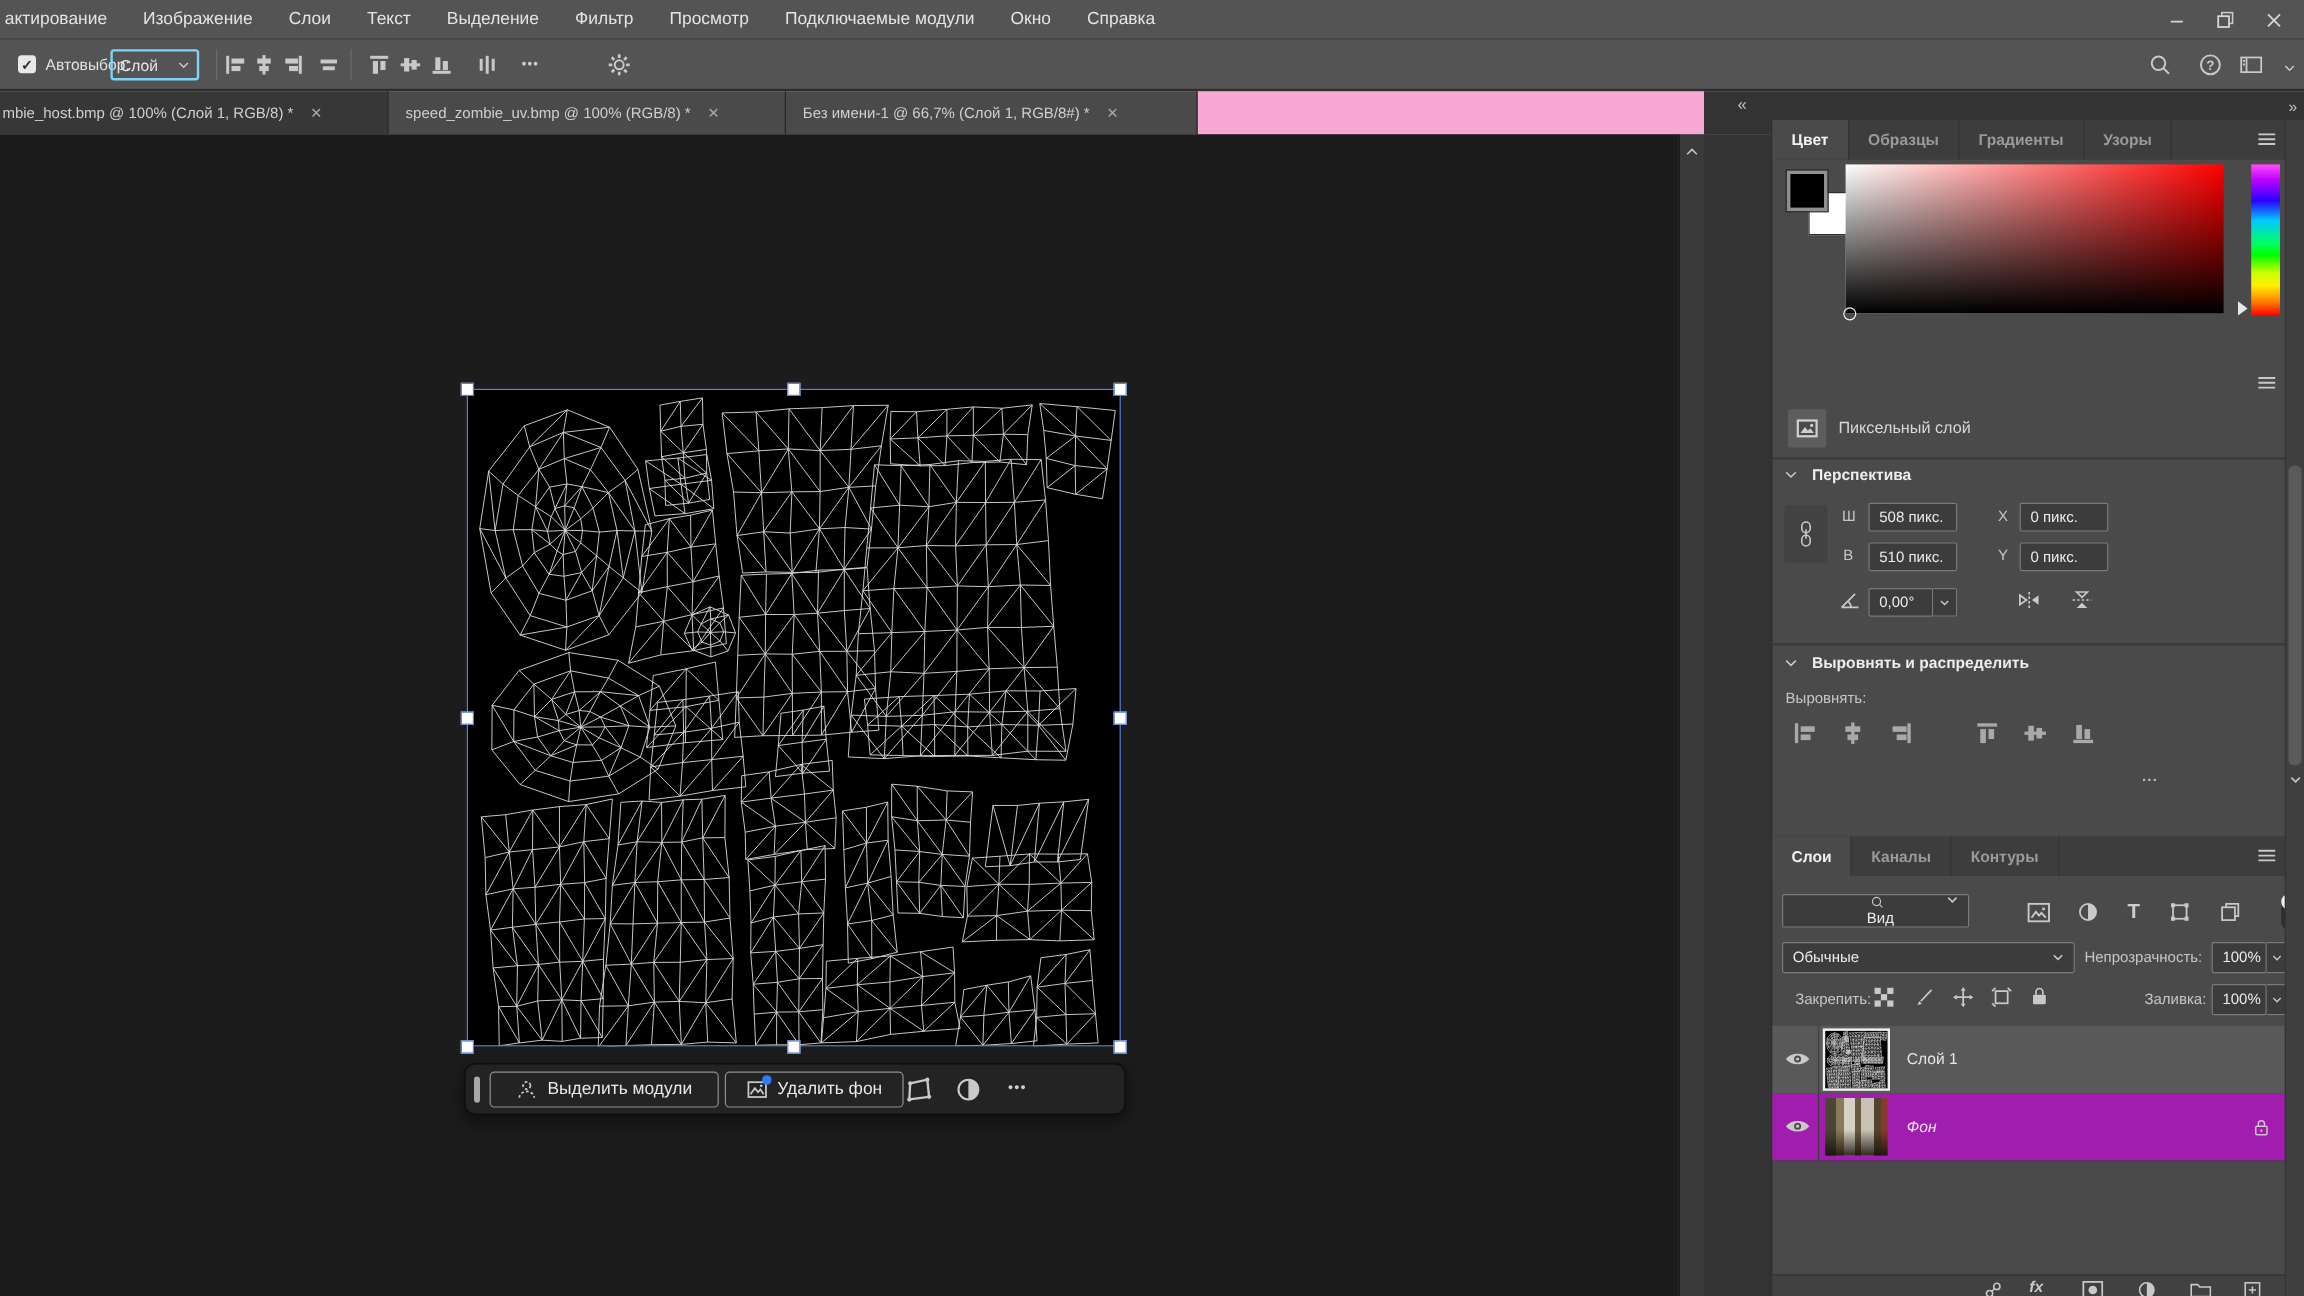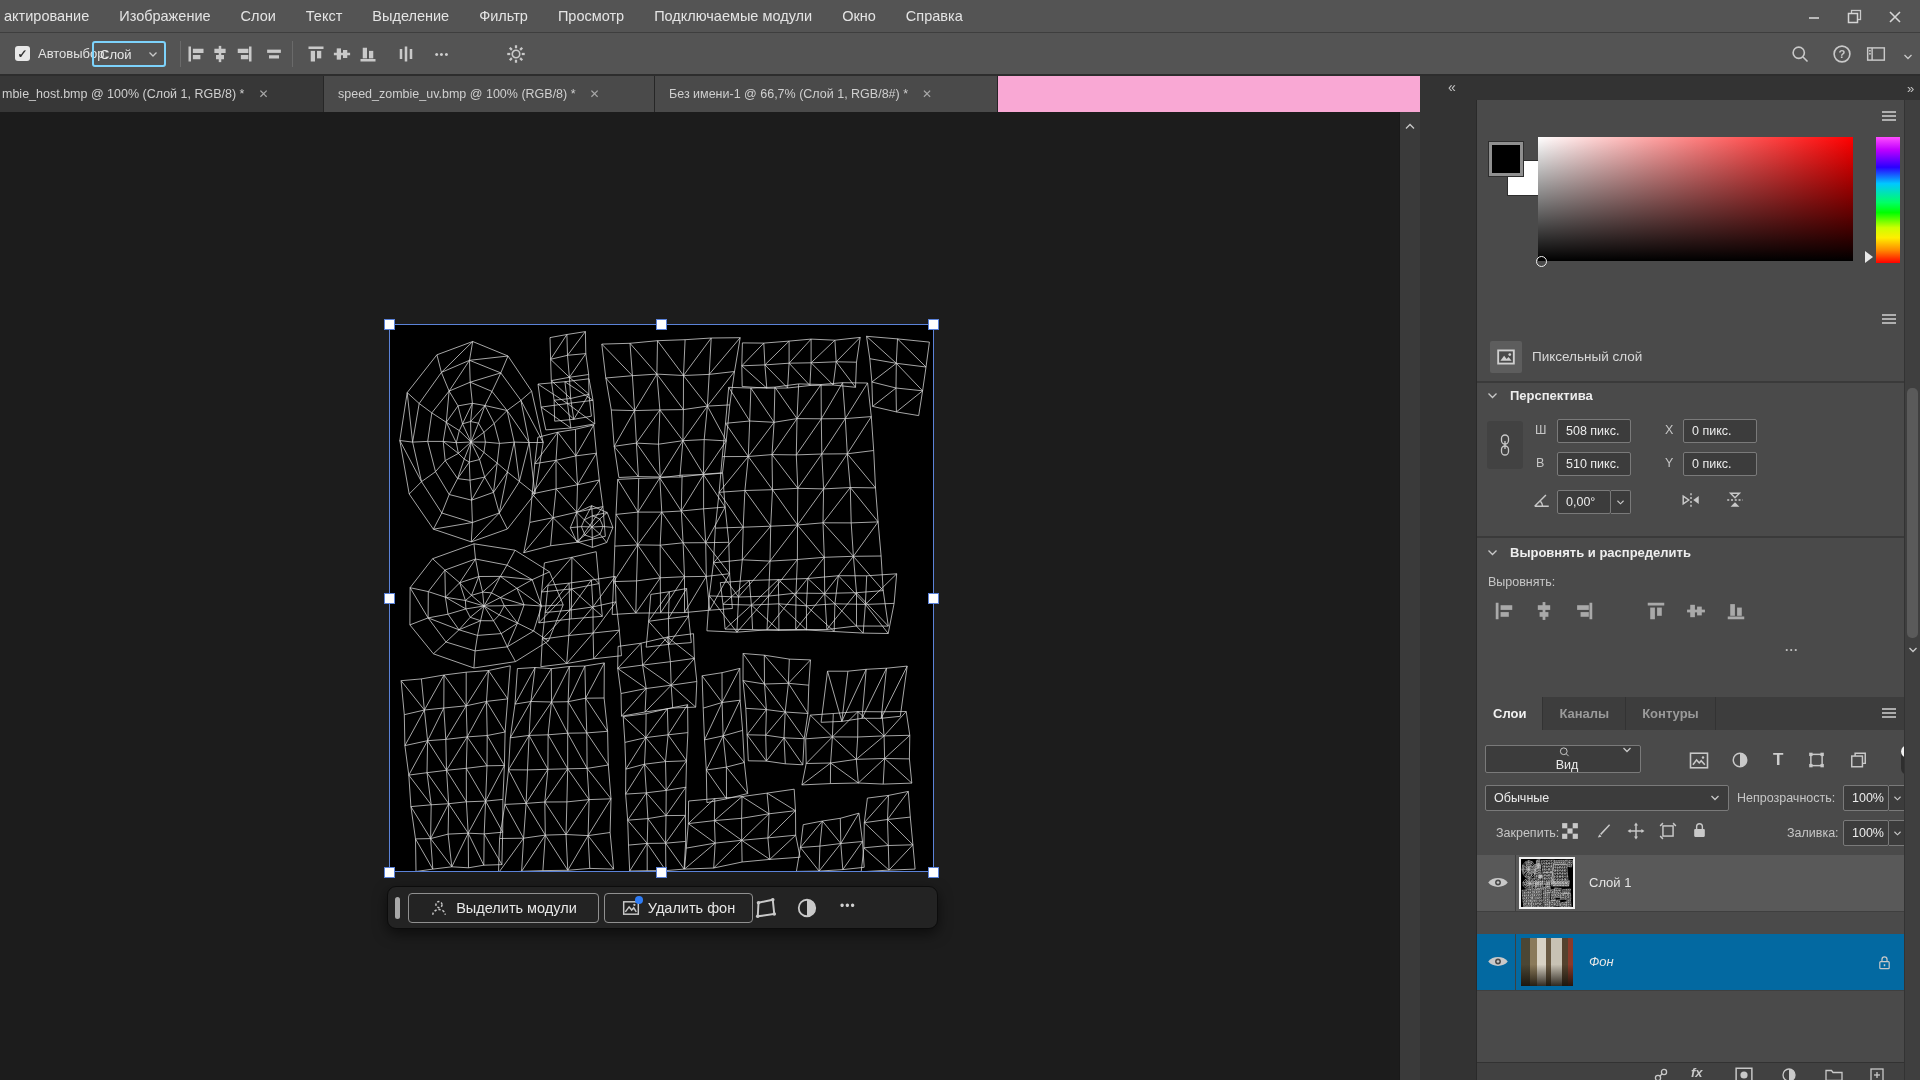--- a/index.html
+++ b/index.html
@@ -288,20 +288,34 @@
   <div class="abs dockhdr">
     <span style="position:absolute;left:28px;top:3px;color:#c4c4c4;font-size:14px;">«</span>
   </div>
   <div class="abs dockcol">
     
     
   </div>
 
   <div class="abs rpanel">
 
+    <div class="ptabs" style="top:0;" id="color-tabs">
+        <div class="ptab on">
+          <span>Цвет</span>
+        </div>
+        <div class="ptab">
+          <span>Образцы</span>
+        </div>
+        <div class="ptab">
+          <span>Градиенты</span>
+        </div>
+        <div class="ptab">
+          <span>Узоры</span>
+        </div>
+      </div>
     <span class="hamb" style="top:10px;">
         <svg width="16" height="12" viewBox="0 0 16 12">
           <g stroke="#c9c9c9" stroke-width="1.6">
             <line x1="1" y1="2" x2="15" y2="2"></line>
             <line x1="1" y1="6" x2="15" y2="6"></line>
             <line x1="1" y1="10" x2="15" y2="10"></line>
           </g>
         </svg>
       </span>
 
@@ -612,21 +626,21 @@
           </span>
           <div style="position:absolute;left:38px;top:0;width:1px;height:56px;background:#3f3f3f;"></div>
           <div class="lthumb" id="thumb-0" style="outline: rgb(240, 240, 240) solid 2px;">
             <svg width="52" height="48" viewBox="0 0 545 548" preserveAspectRatio="none">
               <rect width="545" height="548" fill="#000"></rect>
               <path d="M96.4 118.1L94.9 128.4L90.6 135.5L80.3 138.1L75.2 135.1L69.4 129.4L67.3 118.7L70.3 106.6L73.5 99.8L81.6 97.5L89.5 99.2L94.9 108.3ZM110.5 119.4L108.2 139.1L95.7 153.1L81.0 156.2L68.6 154.6L56.2 136.6L54.2 117.4L57.3 98.3L69.0 81.9L83.4 79.3L95.9 81.5L105.2 99.4ZM125.2 118.1L118.5 148.0L104.5 168.3L82.6 176.2L60.2 170.5L46.5 147.7L38.7 117.4L42.8 88.9L60.1 67.1L81.2 58.2L103.0 67.4L118.1 86.5ZM140.1 118.5L130.4 157.5L110.3 189.0L83.4 198.5L52.8 189.0L32.5 157.7L23.6 118.1L30.2 79.5L52.4 48.4L80.5 36.3L111.8 48.9L131.9 76.4ZM154.2 118.5L145.9 169.8L118.4 205.0L82.3 217.9L44.4 205.2L20.2 170.0L10.8 116.5L18.2 68.6L47.9 30.8L83.7 17.5L119.0 32.0L142.6 67.1ZM82.0 118.0L96.4 118.1L110.5 119.4L125.2 118.1L140.1 118.5L154.2 118.5M82.0 118.0L94.9 128.4L108.2 139.1L118.5 148.0L130.4 157.5L145.9 169.8M82.0 118.0L90.6 135.5L95.7 153.1L104.5 168.3L110.3 189.0L118.4 205.0M82.0 118.0L80.3 138.1L81.0 156.2L82.6 176.2L83.4 198.5L82.3 217.9M82.0 118.0L75.2 135.1L68.6 154.6L60.2 170.5L52.8 189.0L44.4 205.2M82.0 118.0L69.4 129.4L56.2 136.6L46.5 147.7L32.5 157.7L20.2 170.0M82.0 118.0L67.3 118.7L54.2 117.4L38.7 117.4L23.6 118.1L10.8 116.5M82.0 118.0L70.3 106.6L57.3 98.3L42.8 88.9L30.2 79.5L18.2 68.6M82.0 118.0L73.5 99.8L69.0 81.9L60.1 67.1L52.4 48.4L47.9 30.8M82.0 118.0L81.6 97.5L83.4 79.3L81.2 58.2L80.5 36.3L83.7 17.5M82.0 118.0L89.5 99.2L95.9 81.5L103.0 67.4L111.8 48.9L119.0 32.0M82.0 118.0L94.9 108.3L105.2 99.4L118.1 86.5L131.9 76.4L142.6 67.1M80.3 138.1L68.6 154.6M69.4 129.4L54.2 117.4M67.3 118.7L57.3 98.3M73.5 99.8L83.4 79.3M81.6 97.5L95.9 81.5M108.2 139.1L104.5 168.3M95.7 153.1L82.6 176.2M57.3 98.3L60.1 67.1M95.9 81.5L118.1 86.5M125.2 118.1L130.4 157.5M118.5 148.0L110.3 189.0M60.1 67.1L80.5 36.3M81.2 58.2L111.8 48.9M118.1 86.5L140.1 118.5M140.1 118.5L145.9 169.8M110.3 189.0L82.3 217.9M83.4 198.5L44.4 205.2M32.5 157.7L10.8 116.5M23.6 118.1L18.2 68.6M52.4 48.4L83.7 17.5M80.5 36.3L119.0 32.0M131.9 76.4L154.2 118.5M161.0 13.6L177.9 10.5L196.4 7.6M161.6 35.3L178.5 31.3L196.8 29.6M162.3 56.6L180.4 53.3L199.7 50.5M165.1 76.2L181.7 74.5L199.9 70.2M165.7 97.2L184.8 95.3L202.4 92.2M161.0 13.6L161.6 35.3L162.3 56.6L165.1 76.2L165.7 97.2M177.9 10.5L178.5 31.3L180.4 53.3L181.7 74.5L184.8 95.3M196.4 7.6L196.8 29.6L199.7 50.5L199.9 70.2L202.4 92.2M177.9 10.5L161.6 35.3M196.4 7.6L178.5 31.3M161.6 35.3L180.4 53.3M196.8 29.6L180.4 53.3M162.3 56.6L181.7 74.5M180.4 53.3L199.9 70.2M165.1 76.2L184.8 95.3M199.9 70.2L184.8 95.3M149.0 60.1L175.9 57.7L200.0 54.8M152.1 83.1L178.5 79.5L204.0 76.3M156.8 105.9L181.9 104.0L205.8 99.9M149.0 60.1L152.1 83.1L156.8 105.9M175.9 57.7L178.5 79.5L181.9 104.0M200.0 54.8L204.0 76.3L205.8 99.9M149.0 60.1L178.5 79.5M175.9 57.7L204.0 76.3M152.1 83.1L181.9 104.0M178.5 79.5L205.8 99.9M148.8 113.3L168.8 108.2L186.5 105.3L204.7 101.0M145.8 139.7L167.0 136.3L186.8 131.9L207.4 129.2M143.2 169.9L167.1 164.9L188.5 160.8L210.3 156.0M140.8 198.4L164.1 193.7L187.7 188.2L213.9 182.6M134.8 228.7L161.6 221.8L189.1 218.2L216.3 212.3M148.8 113.3L145.8 139.7L143.2 169.9L140.8 198.4L134.8 228.7M168.8 108.2L167.0 136.3L167.1 164.9L164.1 193.7L161.6 221.8M186.5 105.3L186.8 131.9L188.5 160.8L187.7 188.2L189.1 218.2M204.7 101.0L207.4 129.2L210.3 156.0L213.9 182.6L216.3 212.3M168.8 108.2L145.8 139.7M168.8 108.2L186.8 131.9M204.7 101.0L186.8 131.9M167.0 136.3L143.2 169.9M167.0 136.3L188.5 160.8M207.4 129.2L188.5 160.8M143.2 169.9L164.1 193.7M167.1 164.9L187.7 188.2M210.3 156.0L187.7 188.2M164.1 193.7L134.8 228.7M164.1 193.7L189.1 218.2M213.9 182.6L189.1 218.2M214.1 202.5L211.0 210.2L203.3 213.6L196.0 211.1L192.4 202.6L195.3 195.9L203.3 191.8L210.8 195.0ZM223.9 203.4L217.7 218.5L203.4 223.4L187.5 217.4L181.3 203.7L187.8 188.4L202.7 181.7L218.2 188.5ZM203.0 203.0L214.1 202.5L223.9 203.4M203.0 203.0L211.0 210.2L217.7 218.5M203.0 203.0L203.3 213.6L203.4 223.4M203.0 203.0L196.0 211.1L187.5 217.4M203.0 203.0L192.4 202.6L181.3 203.7M203.0 203.0L195.3 195.9L187.8 188.4M203.0 203.0L203.3 191.8L202.7 181.7M203.0 203.0L210.8 195.0L218.2 188.5M195.3 195.9L202.7 181.7M203.3 191.8L218.2 188.5M212.8 20.1L241.0 19.3L268.5 16.7L296.1 15.7L322.2 14.0L351.2 13.7M216.8 54.0L243.4 51.7L267.9 50.1L294.5 51.5L320.2 50.4L345.5 47.5M222.3 86.0L245.6 86.6L270.9 85.9L294.4 85.6L318.4 82.1L340.8 80.9M225.2 122.3L247.4 119.1L269.5 120.2L293.9 116.7L315.2 115.6L337.2 116.9M229.9 153.5L249.4 152.6L271.2 153.0L290.9 153.1L314.4 150.2L333.5 148.8M212.8 20.1L216.8 54.0L222.3 86.0L225.2 122.3L229.9 153.5M241.0 19.3L243.4 51.7L245.6 86.6L247.4 119.1L249.4 152.6M268.5 16.7L267.9 50.1L270.9 85.9L269.5 120.2L271.2 153.0M296.1 15.7L294.5 51.5L294.4 85.6L293.9 116.7L290.9 153.1M322.2 14.0L320.2 50.4L318.4 82.1L315.2 115.6L314.4 150.2M351.2 13.7L345.5 47.5L340.8 80.9L337.2 116.9L333.5 148.8M212.8 20.1L243.4 51.7M241.0 19.3L267.9 50.1M268.5 16.7L294.5 51.5M322.2 14.0L294.5 51.5M351.2 13.7L320.2 50.4M216.8 54.0L245.6 86.6M267.9 50.1L245.6 86.6M267.9 50.1L294.4 85.6M294.5 51.5L318.4 82.1M345.5 47.5L318.4 82.1M245.6 86.6L225.2 122.3M270.9 85.9L247.4 119.1M270.9 85.9L293.9 116.7M318.4 82.1L293.9 116.7M318.4 82.1L337.2 116.9M225.2 122.3L249.4 152.6M247.4 119.1L271.2 153.0M293.9 116.7L271.2 153.0M293.9 116.7L314.4 150.2M337.2 116.9L314.4 150.2M228.7 155.4L249.7 154.4L270.8 153.9L293.1 151.1L314.6 150.7L333.6 149.1M227.0 190.4L249.0 188.1L272.8 188.1L292.3 187.0L314.6 184.8L336.1 183.1M225.8 222.1L248.7 220.9L271.2 221.2L294.1 218.8L316.7 218.7L339.8 218.3M224.6 257.6L247.6 256.9L271.3 253.8L295.5 252.7L317.3 252.4L340.6 249.7M223.2 290.5L246.8 289.1L271.5 288.9L295.5 288.6L320.7 286.2L343.4 284.5M228.7 155.4L227.0 190.4L225.8 222.1L224.6 257.6L223.2 290.5M249.7 154.4L249.0 188.1L248.7 220.9L247.6 256.9L246.8 289.1M270.8 153.9L272.8 188.1L271.2 221.2L271.3 253.8L271.5 288.9M293.1 151.1L292.3 187.0L294.1 218.8L295.5 252.7L295.5 288.6M314.6 150.7L314.6 184.8L316.7 218.7L317.3 252.4L320.7 286.2M333.6 149.1L336.1 183.1L339.8 218.3L340.6 249.7L343.4 284.5M228.7 155.4L249.0 188.1M270.8 153.9L249.0 188.1M270.8 153.9L292.3 187.0M314.6 150.7L292.3 187.0M314.6 150.7L336.1 183.1M227.0 190.4L248.7 220.9M272.8 188.1L248.7 220.9M272.8 188.1L294.1 218.8M292.3 187.0L316.7 218.7M336.1 183.1L316.7 218.7M248.7 220.9L224.6 257.6M248.7 220.9L271.3 253.8M271.2 221.2L295.5 252.7M294.1 218.8L317.3 252.4M316.7 218.7L340.6 249.7M224.6 257.6L246.8 289.1M271.3 253.8L246.8 289.1M295.5 252.7L271.5 288.9M317.3 252.4L295.5 288.6M340.6 249.7L320.7 286.2M155.4 238.9L182.9 233.3L207.2 227.7M152.6 268.0L182.6 264.9L210.1 259.6M149.8 298.9L182.2 294.9L213.3 292.3M155.4 238.9L152.6 268.0L149.8 298.9M182.9 233.3L182.6 264.9L182.2 294.9M207.2 227.7L210.1 259.6L213.3 292.3M182.9 233.3L152.6 268.0M182.9 233.3L210.1 259.6M182.6 264.9L149.8 298.9M182.6 264.9L213.3 292.3M353.4 18.9L374.8 19.1L400.1 17.1L422.1 15.1L445.9 16.2L471.2 13.4M352.8 41.8L375.9 40.9L400.1 39.2L422.1 38.8L447.2 37.8L467.5 38.2M353.2 62.5L377.8 64.2L398.6 64.0L420.9 61.5L444.2 61.0L466.5 63.3M353.4 18.9L352.8 41.8L353.2 62.5M374.8 19.1L375.9 40.9L377.8 64.2M400.1 17.1L400.1 39.2L398.6 64.0M422.1 15.1L422.1 38.8L420.9 61.5M445.9 16.2L447.2 37.8L444.2 61.0M471.2 13.4L467.5 38.2L466.5 63.3M374.8 19.1L352.8 41.8M400.1 17.1L375.9 40.9M422.1 15.1L400.1 39.2M445.9 16.2L422.1 38.8M471.2 13.4L447.2 37.8M352.8 41.8L377.8 64.2M375.9 40.9L398.6 64.0M400.1 39.2L420.9 61.5M422.1 38.8L444.2 61.0M447.2 37.8L466.5 63.3M339.7 63.3L361.9 64.1L385.9 63.1L409.7 59.9L432.1 60.5L453.6 58.7L478.6 59.0M336.5 99.3L360.7 97.0L385.1 98.3L408.0 94.6L432.3 94.8L456.3 94.6L482.3 92.6M333.3 132.6L359.3 132.5L383.0 130.6L407.3 130.9L432.8 130.0L458.3 129.8L484.7 126.5M330.1 168.3L355.9 166.5L383.5 165.7L408.8 164.3L434.6 164.9L461.3 163.5L486.5 163.9M326.3 204.1L354.2 203.2L381.7 202.2L408.5 201.0L434.0 198.8L462.2 198.9L489.1 197.9M324.5 238.8L353.3 235.8L381.0 237.1L408.4 235.5L435.3 233.3L464.4 232.3L492.1 232.0M320.3 271.9L349.6 273.0L379.6 272.1L407.0 269.1L435.7 269.4L467.5 268.7L494.2 266.6M317.9 306.8L347.9 308.2L378.0 305.8L406.7 305.5L437.9 305.5L467.5 302.0L499.3 302.1M339.7 63.3L336.5 99.3L333.3 132.6L330.1 168.3L326.3 204.1L324.5 238.8L320.3 271.9L317.9 306.8M361.9 64.1L360.7 97.0L359.3 132.5L355.9 166.5L354.2 203.2L353.3 235.8L349.6 273.0L347.9 308.2M385.9 63.1L385.1 98.3L383.0 130.6L383.5 165.7L381.7 202.2L381.0 237.1L379.6 272.1L378.0 305.8M409.7 59.9L408.0 94.6L407.3 130.9L408.8 164.3L408.5 201.0L408.4 235.5L407.0 269.1L406.7 305.5M432.1 60.5L432.3 94.8L432.8 130.0L434.6 164.9L434.0 198.8L435.3 233.3L435.7 269.4L437.9 305.5M453.6 58.7L456.3 94.6L458.3 129.8L461.3 163.5L462.2 198.9L464.4 232.3L467.5 268.7L467.5 302.0M478.6 59.0L482.3 92.6L484.7 126.5L486.5 163.9L489.1 197.9L492.1 232.0L494.2 266.6L499.3 302.1M339.7 63.3L360.7 97.0M361.9 64.1L385.1 98.3M385.9 63.1L408.0 94.6M432.1 60.5L408.0 94.6M453.6 58.7L432.3 94.8M478.6 59.0L456.3 94.6M336.5 99.3L359.3 132.5M385.1 98.3L359.3 132.5M408.0 94.6L383.0 130.6M432.3 94.8L407.3 130.9M456.3 94.6L432.8 130.0M482.3 92.6L458.3 129.8M359.3 132.5L330.1 168.3M359.3 132.5L383.5 165.7M383.0 130.6L408.8 164.3M432.8 130.0L408.8 164.3M458.3 129.8L434.6 164.9M458.3 129.8L486.5 163.9M330.1 168.3L354.2 203.2M355.9 166.5L381.7 202.2M383.5 165.7L408.5 201.0M434.6 164.9L408.5 201.0M461.3 163.5L434.0 198.8M461.3 163.5L489.1 197.9M354.2 203.2L324.5 238.8M381.7 202.2L353.3 235.8M408.5 201.0L381.0 237.1M408.5 201.0L435.3 233.3M434.0 198.8L464.4 232.3M489.1 197.9L464.4 232.3M324.5 238.8L349.6 273.0M381.0 237.1L349.6 273.0M408.4 235.5L379.6 272.1M435.3 233.3L407.0 269.1M464.4 232.3L435.7 269.4M464.4 232.3L494.2 266.6M320.3 271.9L347.9 308.2M379.6 272.1L347.9 308.2M407.0 269.1L378.0 305.8M435.7 269.4L406.7 305.5M467.5 268.7L437.9 305.5M467.5 268.7L499.3 302.1M477.5 12.3L508.5 14.9L540.4 18.1M480.8 34.7L507.3 39.3L537.0 43.0M482.9 58.0L507.0 64.0L533.6 66.8M483.6 82.4L507.4 87.9L529.7 91.6M477.5 12.3L480.8 34.7L482.9 58.0L483.6 82.4M508.5 14.9L507.3 39.3L507.0 64.0L507.4 87.9M540.4 18.1L537.0 43.0L533.6 66.8L529.7 91.6M477.5 12.3L507.3 39.3M508.5 14.9L537.0 43.0M507.3 39.3L482.9 58.0M507.3 39.3L533.6 66.8M507.0 64.0L483.6 82.4M533.6 66.8L507.4 87.9M115.3 281.7L110.3 290.9L104.6 296.8L91.6 296.7L81.2 293.3L76.9 284.9L76.4 276.5L82.5 271.4L93.6 268.1L102.5 268.9L111.4 273.5ZM135.1 280.8L128.5 299.1L112.2 309.6L88.5 311.4L70.0 305.8L59.0 290.2L56.4 273.2L70.7 258.8L89.8 252.5L111.4 252.4L127.9 264.3ZM152.6 282.0L144.6 307.0L118.3 322.8L86.1 326.9L57.0 318.0L39.1 293.9L39.3 267.6L55.9 246.1L86.5 235.0L118.0 241.1L143.2 255.7ZM174.2 280.9L159.4 317.0L126.5 337.6L84.9 344.0L44.4 329.8L20.9 300.9L21.1 263.7L43.6 234.7L85.0 219.8L126.0 226.2L160.5 247.8ZM95.0 282.0L115.3 281.7L135.1 280.8L152.6 282.0L174.2 280.9M95.0 282.0L110.3 290.9L128.5 299.1L144.6 307.0L159.4 317.0M95.0 282.0L104.6 296.8L112.2 309.6L118.3 322.8L126.5 337.6M95.0 282.0L91.6 296.7L88.5 311.4L86.1 326.9L84.9 344.0M95.0 282.0L81.2 293.3L70.0 305.8L57.0 318.0L44.4 329.8M95.0 282.0L76.9 284.9L59.0 290.2L39.1 293.9L20.9 300.9M95.0 282.0L76.4 276.5L56.4 273.2L39.3 267.6L21.1 263.7M95.0 282.0L82.5 271.4L70.7 258.8L55.9 246.1L43.6 234.7M95.0 282.0L93.6 268.1L89.8 252.5L86.5 235.0L85.0 219.8M95.0 282.0L102.5 268.9L111.4 252.4L118.0 241.1L126.0 226.2M95.0 282.0L111.4 273.5L127.9 264.3L143.2 255.7L160.5 247.8M115.3 281.7L128.5 299.1M91.6 296.7L70.0 305.8M76.9 284.9L56.4 273.2M76.4 276.5L70.7 258.8M82.5 271.4L89.8 252.5M93.6 268.1L111.4 252.4M111.4 273.5L135.1 280.8M128.5 299.1L118.3 322.8M70.0 305.8L39.1 293.9M56.4 273.2L55.9 246.1M70.7 258.8L86.5 235.0M111.4 252.4L143.2 255.7M127.9 264.3L152.6 282.0M39.1 293.9L21.1 263.7M159.0 261.3L180.1 259.1L202.4 256.0L226.2 252.4M156.2 288.5L180.7 286.2L204.0 282.9L227.0 277.8M153.3 315.1L179.8 311.5L204.1 309.0L230.3 306.2M151.9 342.7L177.7 339.5L204.7 334.8L232.5 331.7M159.0 261.3L156.2 288.5L153.3 315.1L151.9 342.7M180.1 259.1L180.7 286.2L179.8 311.5L177.7 339.5M202.4 256.0L204.0 282.9L204.1 309.0L204.7 334.8M226.2 252.4L227.0 277.8L230.3 306.2L232.5 331.7M180.1 259.1L156.2 288.5M202.4 256.0L180.7 286.2M226.2 252.4L204.0 282.9M180.7 286.2L153.3 315.1M204.0 282.9L179.8 311.5M227.0 277.8L204.1 309.0M153.3 315.1L177.7 339.5M204.1 309.0L177.7 339.5M230.3 306.2L204.7 334.8M261.8 270.4L280.4 267.7L297.6 264.5M259.6 297.3L279.4 294.6L299.5 292.0M257.2 323.2L280.0 320.3L302.3 318.6M261.8 270.4L259.6 297.3L257.2 323.2M280.4 267.7L279.4 294.6L280.0 320.3M297.6 264.5L299.5 292.0L302.3 318.6M280.4 267.7L259.6 297.3M297.6 264.5L279.4 294.6M259.6 297.3L280.0 320.3M299.5 292.0L280.0 320.3M331.3 258.6L360.3 256.5L389.3 255.6L418.9 254.5L449.4 251.7L477.7 251.8L507.7 249.8M334.0 280.3L362.4 281.1L389.8 279.8L417.4 281.8L445.9 279.8L476.4 280.4L505.1 279.4M336.1 305.1L363.6 305.6L389.9 306.4L417.6 306.0L445.2 307.5L474.2 309.1L499.2 309.5M331.3 258.6L334.0 280.3L336.1 305.1M360.3 256.5L362.4 281.1L363.6 305.6M389.3 255.6L389.8 279.8L389.9 306.4M418.9 254.5L417.4 281.8L417.6 306.0M449.4 251.7L445.9 279.8L445.2 307.5M477.7 251.8L476.4 280.4L474.2 309.1M507.7 249.8L505.1 279.4L499.2 309.5M360.3 256.5L334.0 280.3M389.3 255.6L362.4 281.1M389.3 255.6L417.4 281.8M418.9 254.5L445.9 279.8M449.4 251.7L476.4 280.4M507.7 249.8L476.4 280.4M362.4 281.1L336.1 305.1M362.4 281.1L389.9 306.4M389.8 279.8L417.6 306.0M417.4 281.8L445.2 307.5M445.9 279.8L474.2 309.1M476.4 280.4L499.2 309.5M12.1 356.7L32.4 354.9L55.0 351.0L77.2 348.2L99.5 346.5L121.3 341.8M15.3 390.7L35.4 386.0L54.8 384.0L77.2 381.8L97.5 377.4L118.7 374.9M15.9 421.6L38.6 416.7L56.8 415.4L78.2 412.9L98.2 411.5L116.1 408.0M19.8 451.1L38.0 448.7L57.5 446.3L77.3 444.3L98.0 441.8L115.4 441.5M21.9 482.6L42.2 480.8L59.7 479.7L77.4 477.8L96.6 477.1L113.9 475.4M26.5 514.9L41.6 514.6L59.1 510.1L79.2 509.2L95.2 509.9L113.7 508.2M27.0 547.5L43.8 545.1L62.8 542.8L79.5 543.8L94.8 541.2L112.9 540.6M12.1 356.7L15.3 390.7L15.9 421.6L19.8 451.1L21.9 482.6L26.5 514.9L27.0 547.5M32.4 354.9L35.4 386.0L38.6 416.7L38.0 448.7L42.2 480.8L41.6 514.6L43.8 545.1M55.0 351.0L54.8 384.0L56.8 415.4L57.5 446.3L59.7 479.7L59.1 510.1L62.8 542.8M77.2 348.2L77.2 381.8L78.2 412.9L77.3 444.3L77.4 477.8L79.2 509.2L79.5 543.8M99.5 346.5L97.5 377.4L98.2 411.5L98.0 441.8L96.6 477.1L95.2 509.9L94.8 541.2M121.3 341.8L118.7 374.9L116.1 408.0L115.4 441.5L113.9 475.4L113.7 508.2L112.9 540.6M12.1 356.7L35.4 386.0M55.0 351.0L35.4 386.0M55.0 351.0L77.2 381.8M99.5 346.5L77.2 381.8M99.5 346.5L118.7 374.9M35.4 386.0L15.9 421.6M54.8 384.0L38.6 416.7M77.2 381.8L56.8 415.4M97.5 377.4L78.2 412.9M97.5 377.4L116.1 408.0M38.6 416.7L19.8 451.1M38.6 416.7L57.5 446.3M78.2 412.9L57.5 446.3M78.2 412.9L98.0 441.8M98.2 411.5L115.4 441.5M19.8 451.1L42.2 480.8M38.0 448.7L59.7 479.7M57.5 446.3L77.4 477.8M77.3 444.3L96.6 477.1M115.4 441.5L96.6 477.1M21.9 482.6L41.6 514.6M59.7 479.7L41.6 514.6M59.7 479.7L79.2 509.2M96.6 477.1L79.2 509.2M96.6 477.1L113.7 508.2M26.5 514.9L43.8 545.1M41.6 514.6L62.8 542.8M79.2 509.2L62.8 542.8M79.2 509.2L94.8 541.2M95.2 509.9L112.9 540.6M128.4 344.6L146.1 343.5L162.3 344.7L180.4 342.5L195.9 342.0L215.3 338.9M126.0 380.1L141.9 377.5L162.5 378.0L179.1 377.7L196.6 374.2L215.1 374.0M121.3 413.8L140.1 411.4L159.1 410.8L178.7 409.2L197.8 408.9L218.6 407.3M119.5 445.8L138.5 445.9L158.9 445.3L178.7 444.8L198.1 444.4L219.3 441.0M115.9 480.4L137.1 479.4L155.8 478.0L177.9 477.9L200.1 475.6L222.0 474.8M110.6 514.5L134.6 514.2L156.3 511.1L177.0 510.5L199.1 511.6L221.1 508.5M109.5 548.8L132.6 547.3L153.9 546.6L178.8 546.3L200.8 544.4L224.6 545.1M128.4 344.6L126.0 380.1L121.3 413.8L119.5 445.8L115.9 480.4L110.6 514.5L109.5 548.8M146.1 343.5L141.9 377.5L140.1 411.4L138.5 445.9L137.1 479.4L134.6 514.2L132.6 547.3M162.3 344.7L162.5 378.0L159.1 410.8L158.9 445.3L155.8 478.0L156.3 511.1L153.9 546.6M180.4 342.5L179.1 377.7L178.7 409.2L178.7 444.8L177.9 477.9L177.0 510.5L178.8 546.3M195.9 342.0L196.6 374.2L197.8 408.9L198.1 444.4L200.1 475.6L199.1 511.6L200.8 544.4M215.3 338.9L215.1 374.0L218.6 407.3L219.3 441.0L222.0 474.8L221.1 508.5L224.6 545.1M146.1 343.5L126.0 380.1M162.3 344.7L141.9 377.5M180.4 342.5L162.5 378.0M195.9 342.0L179.1 377.7M215.3 338.9L196.6 374.2M141.9 377.5L121.3 413.8M162.5 378.0L140.1 411.4M162.5 378.0L178.7 409.2M179.1 377.7L197.8 408.9M196.6 374.2L218.6 407.3M140.1 411.4L119.5 445.8M140.1 411.4L158.9 445.3M159.1 410.8L178.7 444.8M178.7 409.2L198.1 444.4M197.8 408.9L219.3 441.0M119.5 445.8L137.1 479.4M158.9 445.3L137.1 479.4M178.7 444.8L155.8 478.0M178.7 444.8L200.1 475.6M198.1 444.4L222.0 474.8M115.9 480.4L134.6 514.2M137.1 479.4L156.3 511.1M155.8 478.0L177.0 510.5M200.1 475.6L177.0 510.5M222.0 474.8L199.1 511.6M134.6 514.2L109.5 548.8M156.3 511.1L132.6 547.3M156.3 511.1L178.8 546.3M199.1 511.6L178.8 546.3M199.1 511.6L224.6 545.1M229.1 322.4L252.0 319.2L278.5 313.0L304.5 309.7M228.7 344.4L253.6 341.1L281.4 337.7L305.4 334.4M232.0 369.5L257.2 364.5L282.2 361.2L307.8 357.5M232.5 392.2L256.1 388.0L283.7 384.0L306.7 383.1M229.1 322.4L228.7 344.4L232.0 369.5L232.5 392.2M252.0 319.2L253.6 341.1L257.2 364.5L256.1 388.0M278.5 313.0L281.4 337.7L282.2 361.2L283.7 384.0M304.5 309.7L305.4 334.4L307.8 357.5L306.7 383.1M252.0 319.2L228.7 344.4M278.5 313.0L253.6 341.1M278.5 313.0L305.4 334.4M228.7 344.4L257.2 364.5M253.6 341.1L282.2 361.2M305.4 334.4L282.2 361.2M257.2 364.5L232.5 392.2M282.2 361.2L256.1 388.0M282.2 361.2L306.7 383.1M234.2 392.6L257.1 389.7L278.4 384.7L298.6 380.7M235.9 418.4L256.8 413.6L279.1 410.8L298.9 408.6M236.8 445.2L255.5 440.2L276.5 437.6L297.5 436.8M236.6 470.1L257.4 468.8L277.2 466.4L296.9 463.2M238.7 496.2L258.9 494.6L277.0 491.6L296.4 491.4M239.5 521.1L258.2 519.4L276.6 519.2L296.7 517.4M240.7 547.0L258.2 546.7L276.9 546.6L295.1 545.1M234.2 392.6L235.9 418.4L236.8 445.2L236.6 470.1L238.7 496.2L239.5 521.1L240.7 547.0M257.1 389.7L256.8 413.6L255.5 440.2L257.4 468.8L258.9 494.6L258.2 519.4L258.2 546.7M278.4 384.7L279.1 410.8L276.5 437.6L277.2 466.4L277.0 491.6L276.6 519.2L276.9 546.6M298.6 380.7L298.9 408.6L297.5 436.8L296.9 463.2L296.4 491.4L296.7 517.4L295.1 545.1M234.2 392.6L256.8 413.6M278.4 384.7L256.8 413.6M298.6 380.7L279.1 410.8M256.8 413.6L236.8 445.2M256.8 413.6L276.5 437.6M279.1 410.8L297.5 436.8M255.5 440.2L236.6 470.1M255.5 440.2L277.2 466.4M297.5 436.8L277.2 466.4M257.4 468.8L238.7 496.2M257.4 468.8L277.0 491.6M296.9 463.2L277.0 491.6M238.7 496.2L258.2 519.4M258.9 494.6L276.6 519.2M296.4 491.4L276.6 519.2M258.2 519.4L240.7 547.0M258.2 519.4L276.9 546.6M276.6 519.2L295.1 545.1M313.1 351.8L333.0 348.7L350.8 344.4M314.2 384.1L333.1 378.5L351.1 376.2M315.5 415.9L334.1 411.9L353.6 406.4M317.3 446.0L337.4 443.1L355.3 438.5M317.9 478.6L337.5 474.9L358.7 469.5M313.1 351.8L314.2 384.1L315.5 415.9L317.3 446.0L317.9 478.6M333.0 348.7L333.1 378.5L334.1 411.9L337.4 443.1L337.5 474.9M350.8 344.4L351.1 376.2L353.6 406.4L355.3 438.5L358.7 469.5M313.1 351.8L333.1 378.5M350.8 344.4L333.1 378.5M333.1 378.5L315.5 415.9M351.1 376.2L334.1 411.9M334.1 411.9L317.3 446.0M334.1 411.9L355.3 438.5M317.3 446.0L337.5 474.9M337.4 443.1L358.7 469.5M354.1 329.5L375.3 331.2L400.3 335.1L421.5 335.9M354.0 356.6L375.5 360.0L399.4 359.3L419.8 361.2M356.8 384.3L377.4 385.6L396.2 388.0L418.9 389.5M358.1 410.8L376.7 411.2L395.0 413.8L415.2 414.7M359.3 436.8L377.4 437.1L396.3 439.8L413.8 440.8M354.1 329.5L354.0 356.6L356.8 384.3L358.1 410.8L359.3 436.8M375.3 331.2L375.5 360.0L377.4 385.6L376.7 411.2L377.4 437.1M400.3 335.1L399.4 359.3L396.2 388.0L395.0 413.8L396.3 439.8M421.5 335.9L419.8 361.2L418.9 389.5L415.2 414.7L413.8 440.8M354.1 329.5L375.5 360.0M375.3 331.2L399.4 359.3M421.5 335.9L399.4 359.3M354.0 356.6L377.4 385.6M375.5 360.0L396.2 388.0M399.4 359.3L418.9 389.5M377.4 385.6L358.1 410.8M396.2 388.0L376.7 411.2M396.2 388.0L415.2 414.7M358.1 410.8L377.4 437.1M395.0 413.8L377.4 437.1M395.0 413.8L413.8 440.8M438.5 347.2L458.9 347.2L477.2 345.3L497.5 344.2L518.2 342.1M432.1 398.3L452.8 397.4L473.0 394.3L492.2 394.3L511.3 392.3M438.5 347.2L432.1 398.3M458.9 347.2L452.8 397.4M477.2 345.3L473.0 394.3M497.5 344.2L492.2 394.3M518.2 342.1L511.3 392.3M438.5 347.2L452.8 397.4M477.2 345.3L452.8 397.4M497.5 344.2L473.0 394.3M518.2 342.1L492.2 394.3M421.3 391.1L444.3 389.5L468.9 387.6L492.8 387.8L517.2 387.5M416.7 414.8L443.4 412.9L468.7 413.0L495.1 411.9L520.8 411.3M417.2 439.5L441.6 439.0L467.3 435.3L495.6 434.5L520.4 434.9M412.9 460.9L441.4 459.6L469.3 459.0L494.2 460.1L522.8 459.1M421.3 391.1L416.7 414.8L417.2 439.5L412.9 460.9M444.3 389.5L443.4 412.9L441.6 439.0L441.4 459.6M468.9 387.6L468.7 413.0L467.3 435.3L469.3 459.0M492.8 387.8L495.1 411.9L495.6 434.5L494.2 460.1M517.2 387.5L520.8 411.3L520.4 434.9L522.8 459.1M421.3 391.1L443.4 412.9M468.9 387.6L443.4 412.9M468.9 387.6L495.1 411.9M517.2 387.5L495.1 411.9M443.4 412.9L417.2 439.5M443.4 412.9L467.3 435.3M495.1 411.9L467.3 435.3M520.8 411.3L495.6 434.5M441.6 439.0L412.9 460.9M441.6 439.0L469.3 459.0M495.6 434.5L469.3 459.0M495.6 434.5L522.8 459.1M299.6 477.0L325.8 474.6L353.0 472.6L378.1 469.1L405.2 465.2M299.3 499.6L325.4 496.6L352.6 494.3L380.0 489.8L406.5 486.7M297.3 524.1L326.2 519.1L352.7 516.3L378.9 513.9L406.7 511.2M295.5 545.1L324.7 544.0L353.1 538.0L380.8 535.4L411.1 533.2M299.6 477.0L299.3 499.6L297.3 524.1L295.5 545.1M325.8 474.6L325.4 496.6L326.2 519.1L324.7 544.0M353.0 472.6L352.6 494.3L352.7 516.3L353.1 538.0M378.1 469.1L380.0 489.8L378.9 513.9L380.8 535.4M405.2 465.2L406.5 486.7L406.7 511.2L411.1 533.2M325.8 474.6L299.3 499.6M353.0 472.6L325.4 496.6M353.0 472.6L380.0 489.8M378.1 469.1L406.5 486.7M299.3 499.6L326.2 519.1M325.4 496.6L352.7 516.3M380.0 489.8L352.7 516.3M406.5 486.7L378.9 513.9M326.2 519.1L295.5 545.1M352.7 516.3L324.7 544.0M352.7 516.3L380.8 535.4M406.7 511.2L380.8 535.4M414.2 500.7L433.4 497.0L451.3 494.3L469.9 489.2M411.4 523.5L430.9 522.1L451.8 519.5L473.5 517.5M407.4 547.4L430.1 547.1L453.8 545.6L475.2 543.3M414.2 500.7L411.4 523.5L407.4 547.4M433.4 497.0L430.9 522.1L430.1 547.1M451.3 494.3L451.8 519.5L453.8 545.6M469.9 489.2L473.5 517.5L475.2 543.3M433.4 497.0L411.4 523.5M433.4 497.0L451.8 519.5M469.9 489.2L451.8 519.5M411.4 523.5L430.1 547.1M451.8 519.5L430.1 547.1M473.5 517.5L453.8 545.6M478.4 474.1L499.5 471.4L519.3 467.4M475.3 498.7L498.5 495.5L521.3 493.1M474.9 523.8L499.3 521.5L523.9 520.8M472.2 547.8L500.0 546.1L526.1 545.1M478.4 474.1L475.3 498.7L474.9 523.8L472.2 547.8M499.5 471.4L498.5 495.5L499.3 521.5L500.0 546.1M519.3 467.4L521.3 493.1L523.9 520.8L526.1 545.1M499.5 471.4L475.3 498.7M519.3 467.4L498.5 495.5M475.3 498.7L499.3 521.5M498.5 495.5L523.9 520.8M474.9 523.8L500.0 546.1M523.9 520.8L500.0 546.1" fill="none" stroke="#dcdcdc" stroke-width="5" stroke-linejoin="round"></path>
             </svg>
           </div>
           <span style="position:absolute;left:112px;top:20px;font-size:13px;color:#e6e6e6;">Слой 1</span>
         </div>
-        <div class="lrow" style="top: 834px; background: #0369a1; border-bottom: 1px solid rgb(63, 63, 63);">
+        <div class="lrow" style="top: 811px; background: #a21caf; border-bottom: 1px solid rgb(63, 63, 63);">
           <span style="position:absolute;left:10px;top:20px;">
             <svg width="22" height="15" viewBox="0 0 18 12">
               <path d="M1 6 C4.5 1.2 13.5 1.2 17 6 C13.5 10.8 4.5 10.8 1 6 Z" fill="#c9c9c9"></path>
               <circle cx="9" cy="6" r="2.4" fill="#4a4a4a"></circle>
               <circle cx="9" cy="6" r="1.1" fill="#c9c9c9"></circle>
             </svg>
           </span>
           <div style="position:absolute;left:38px;top:0;width:1px;height:56px;background:#3f3f3f;"></div>
           <div class="lthumb" id="thumb-1" style="background: linear-gradient(rgba(0, 0, 0, 0) 55%, rgba(20, 15, 8, 0.85) 100%), linear-gradient(90deg, rgb(75, 70, 52) 0px, rgb(75, 70, 52) 18%, rgb(138, 122, 90) 18%, rgb(138, 122, 90) 30%, rgb(216, 210, 196) 30%, rgb(216, 210, 196) 48%, rgb(106, 90, 66) 48%, rgb(106, 90, 66) 58%, rgb(200, 194, 180) 58%, rgb(200, 194, 180) 78%, rgb(84, 66, 46) 78%, rgb(84, 66, 46) 90%, rgb(138, 58, 42) 90%);"></div>
           <span style="position:absolute;left:112px;top:20px;font-size:13px;color:#e6e6e6;font-style:italic;">Фон</span>

